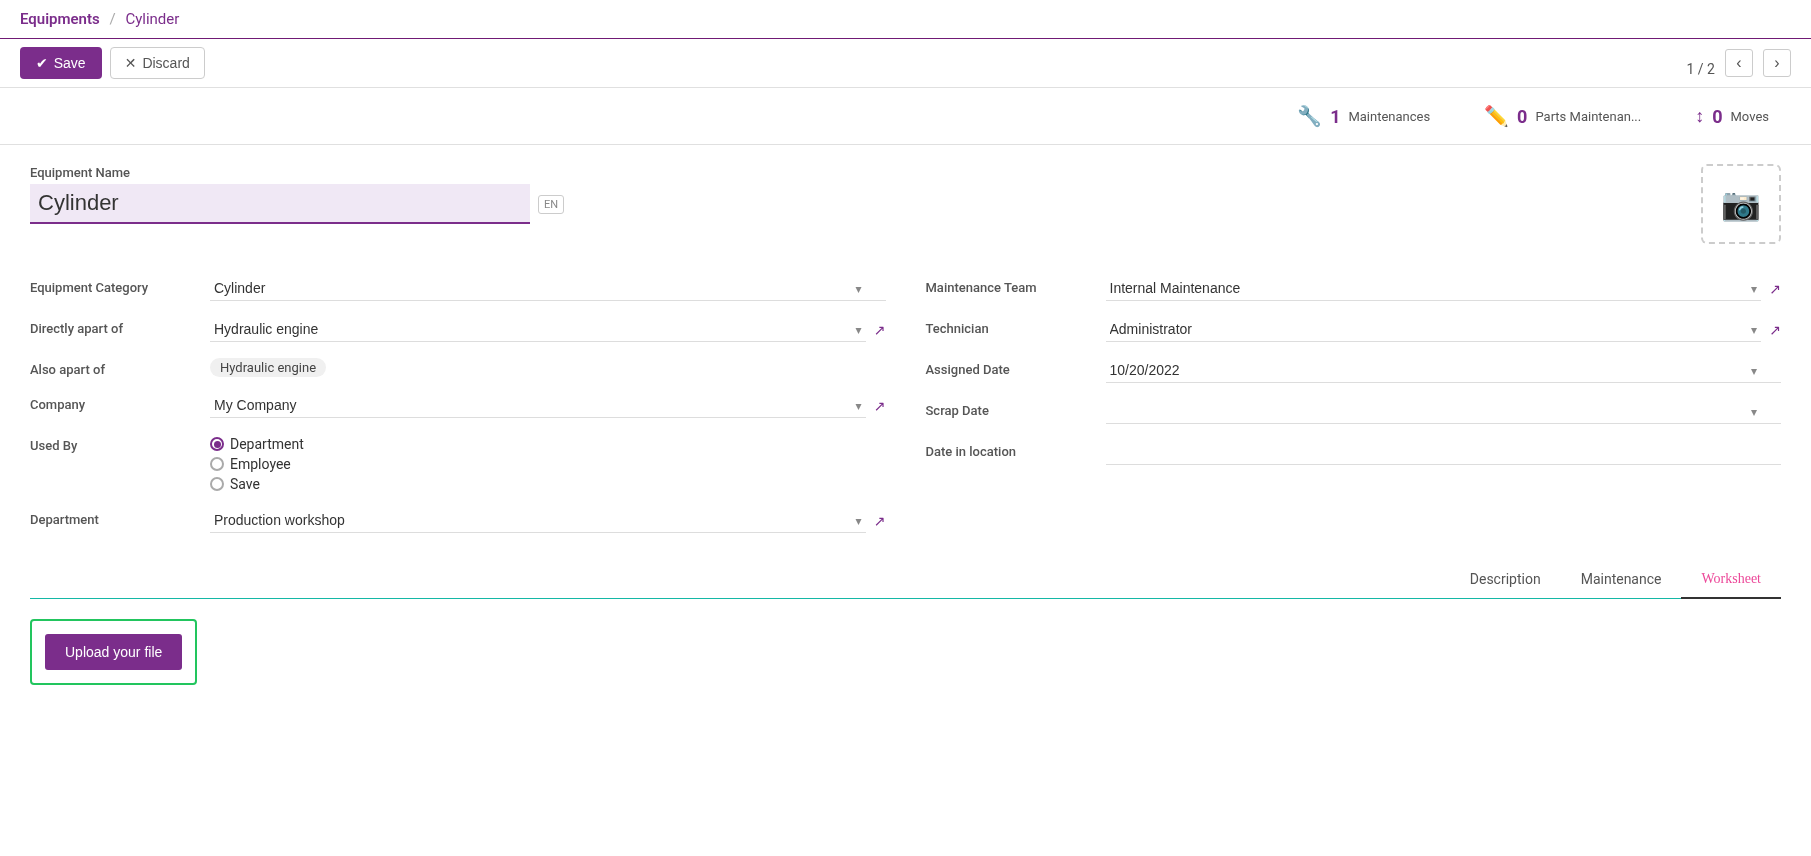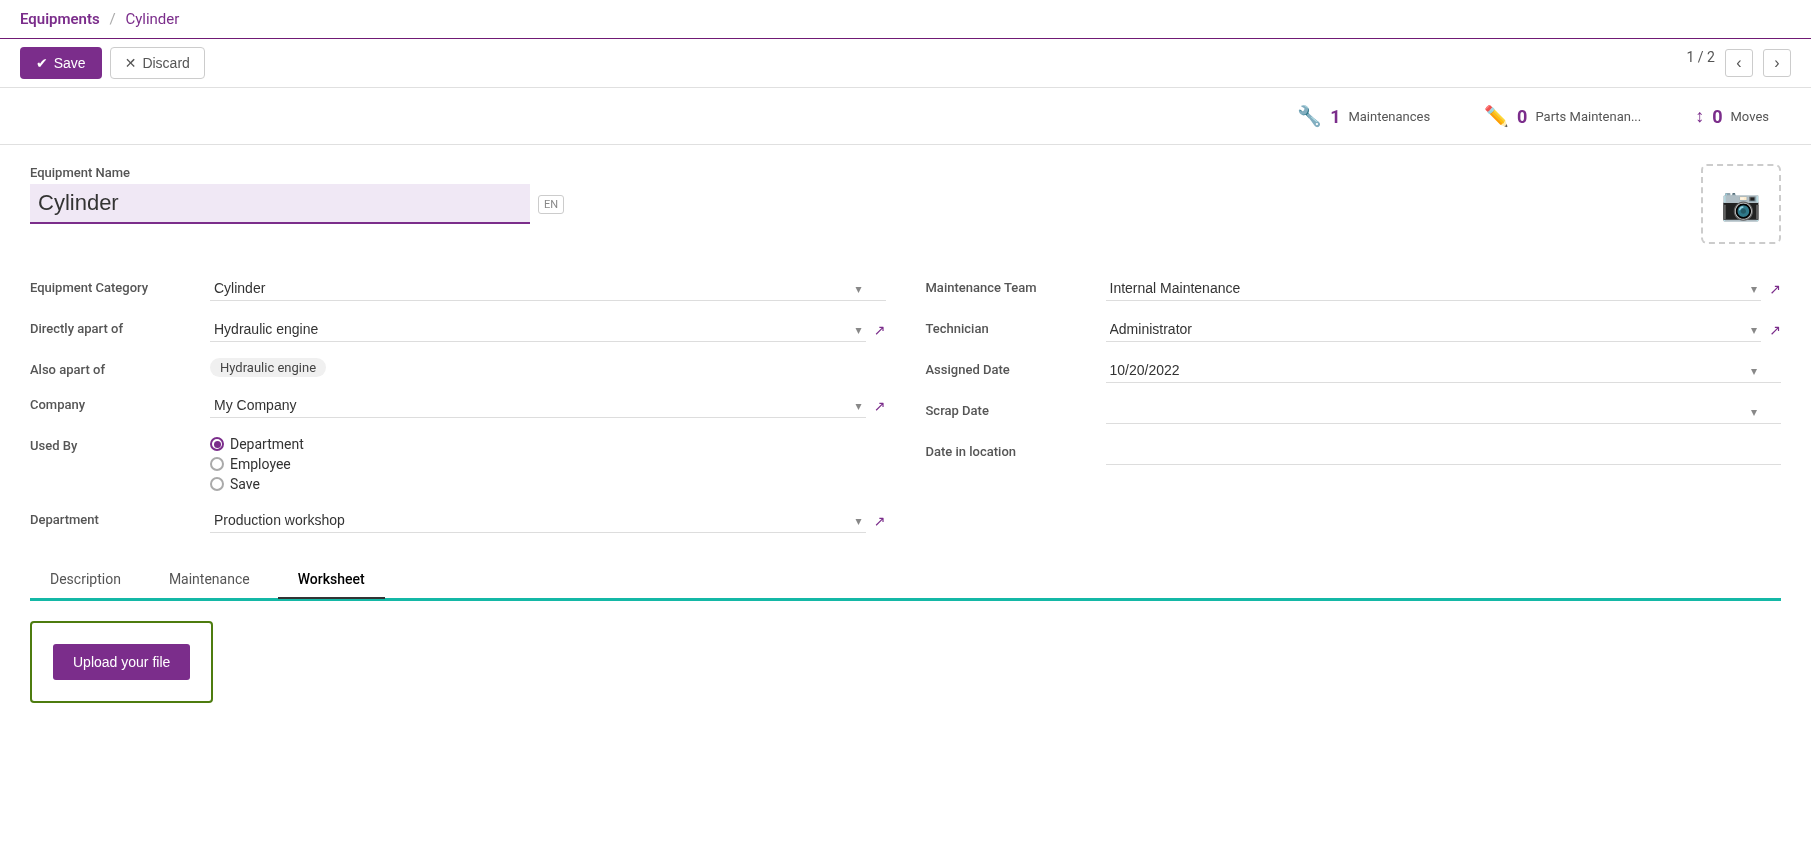--- a/index.html
+++ b/index.html
@@ -29,21 +29,21 @@
       padding: 7px 16px; border-radius: 4px; cursor: pointer;
       font-size: 14px; font-weight: 500;
       display: flex; align-items: center; gap: 6px;
     }
     .btn-discard {
       background: #fff; color: #555; border: 1px solid #ccc;
       padding: 7px 14px; border-radius: 4px; cursor: pointer;
       font-size: 14px;
       display: flex; align-items: center; gap: 6px;
     }
-    .toolbar-right { display: flex; align-items: flex-start; gap: 10px; font-size: 14px; color: #555; }
+    .toolbar-right { display: flex; align-items: flex-end; gap: 10px; font-size: 14px; color: #555; }
     .nav-btn {
       background: none; border: 1px solid #ccc; border-radius: 3px;
       width: 28px; height: 28px; cursor: pointer;
       display: flex; align-items: center; justify-content: center;
       font-size: 16px; color: #555;
     }
 
     
     .smart-buttons {
       display: flex; justify-content: flex-end; align-items: center;
@@ -133,43 +133,45 @@
       display: inline-flex; align-items: center; justify-content: center;
     }
     .radio-dot.filled::after {
       content: ''; width: 7px; height: 7px;
       border-radius: 50%; background: #7b2d8b;
     }
     .radio-dot.empty { border-color: #aaa; }
 
     
     .tabs-bar {
-      display: flex; gap: 8px;
-      border-bottom: 3px solid #14b8a6;
+      display: flex; gap: 0;
+      border-bottom: 1px solid #14b8a6;
       margin: 20px 0 0 0;
+      justify-content: flex-end;
     }
     .tab {
       padding: 10px 20px; font-size: 14px; color: #555;
       cursor: pointer; border-bottom: 2px solid transparent;
       margin-bottom: -1px;
     }
     .tab.active {
-      color: #000000; border-bottom: 2px solid #333;
+      color: #ec4899; border-bottom: 2px solid #333;
       font-weight: 500;
+      font-family: Liberation Serif, serif;
     }
 
     
     .tab-content { padding: 20px 0; }
 
     
     .upload-btn-wrapper {
       display: inline-block;
-      border: 2px solid #4d7c0f;
+      border: 2px solid #22c55e;
       border-radius: 4px;
-      padding: 21px;
+      padding: 13px;
     }
     .btn-upload {
       background: #7b2d8b; color: #fff;
       border: none; border-radius: 3px;
       padding: 10px 20px; font-size: 14px; font-weight: 500;
       cursor: pointer;
     }
 
     
     .cf::after { content: ''; display: table; clear: both; }

